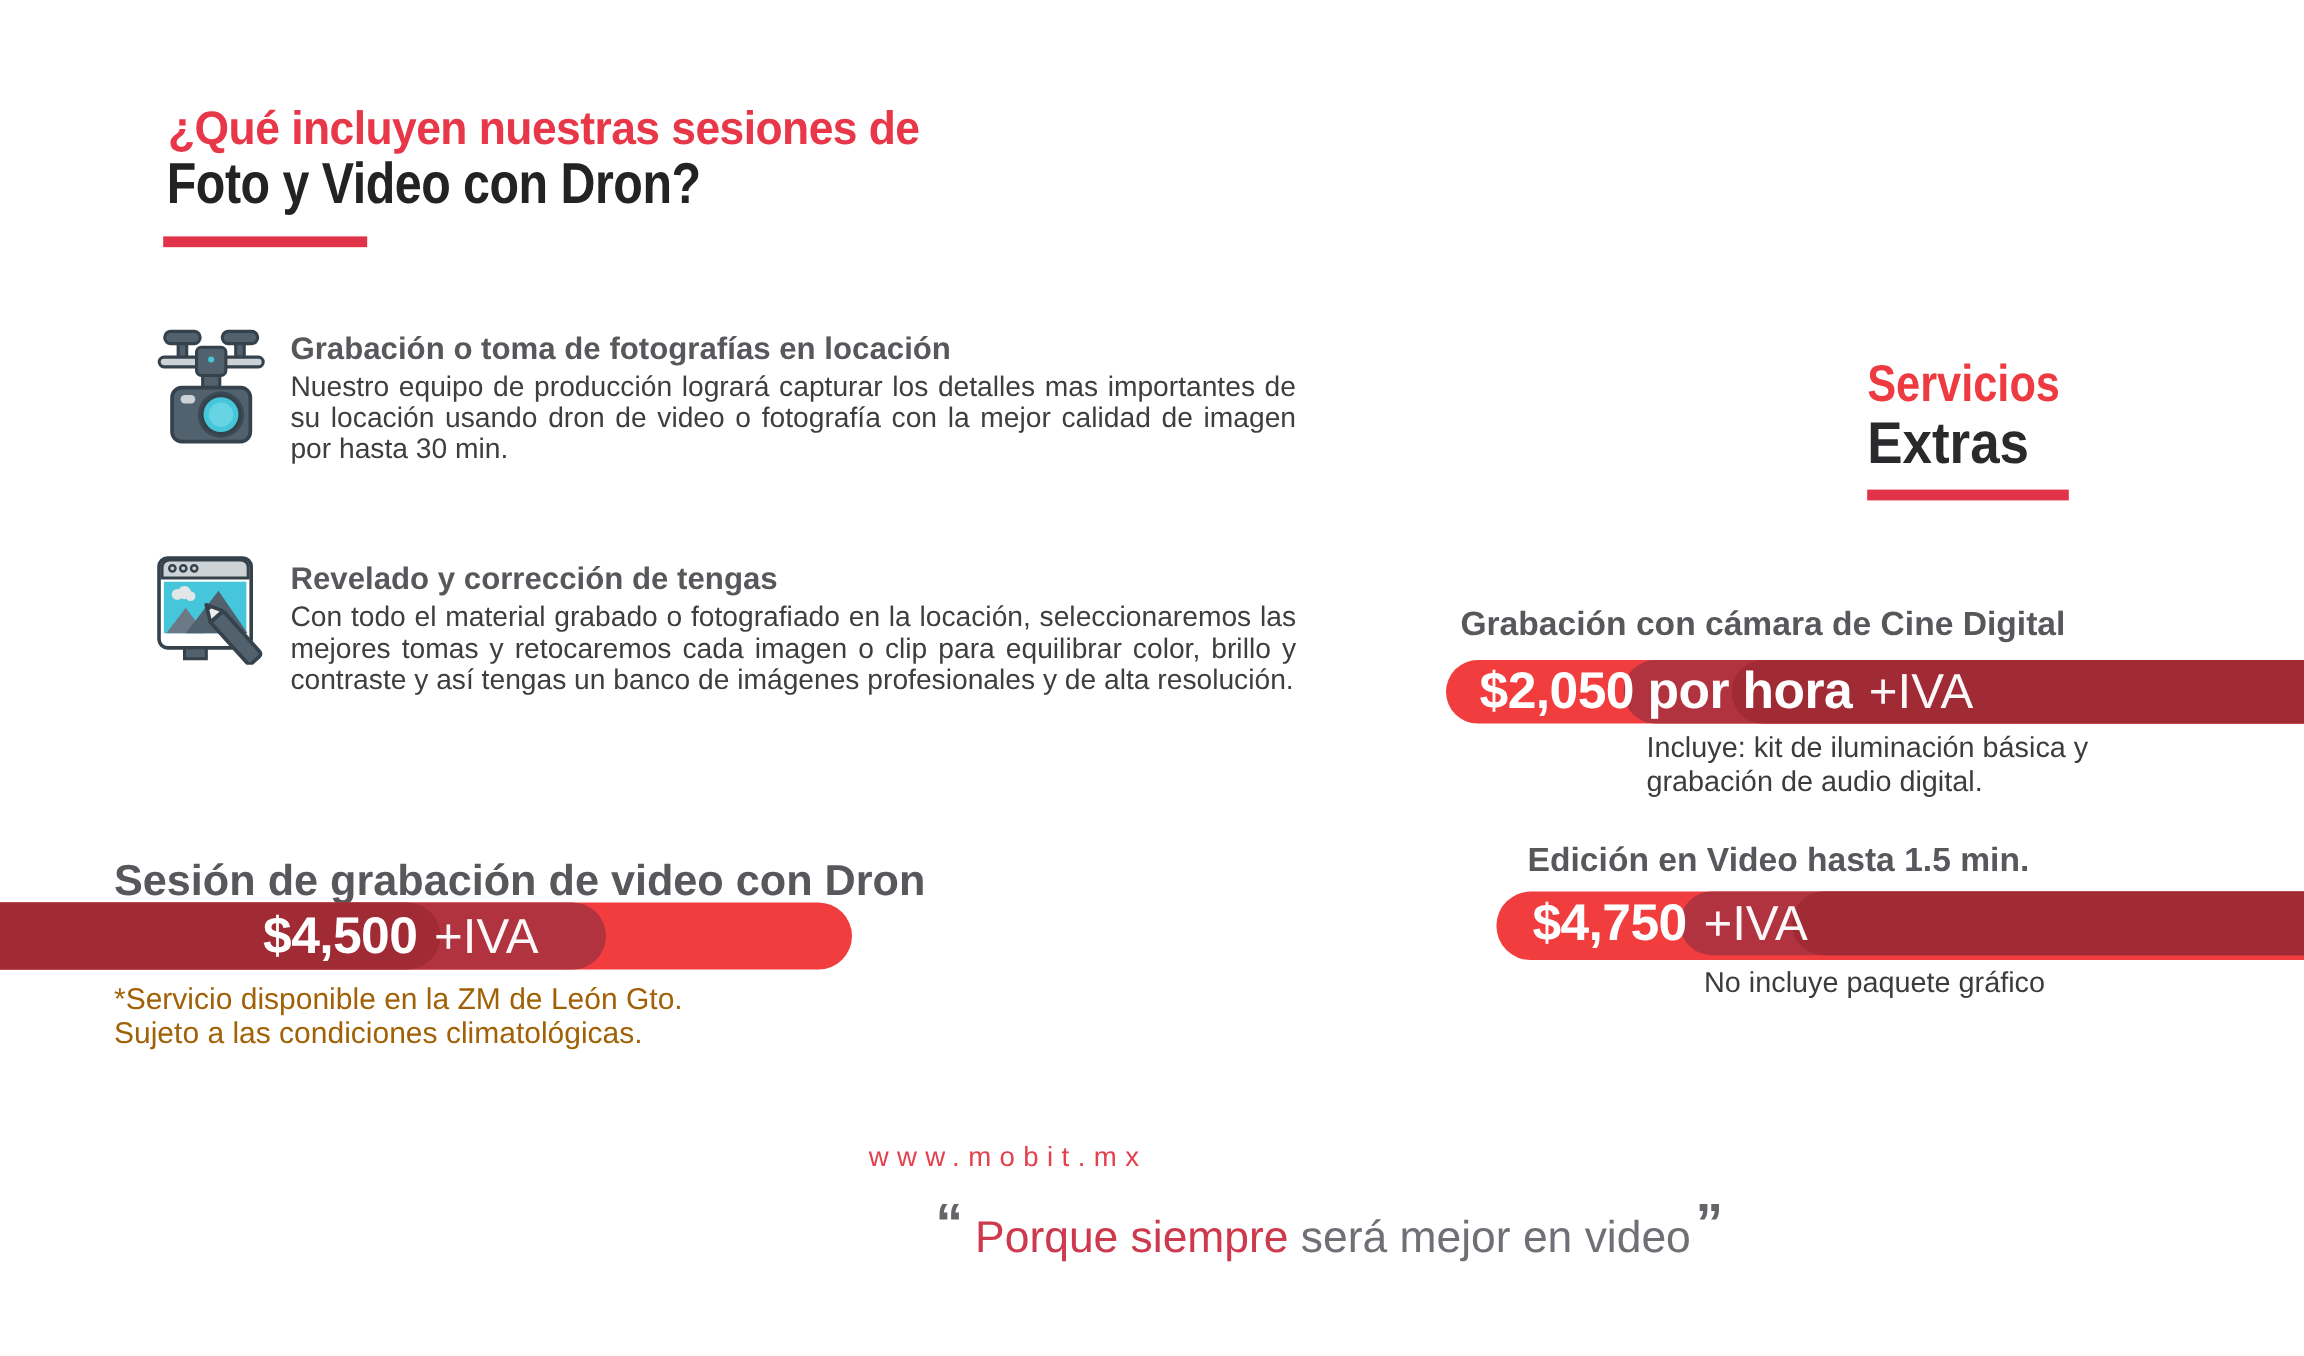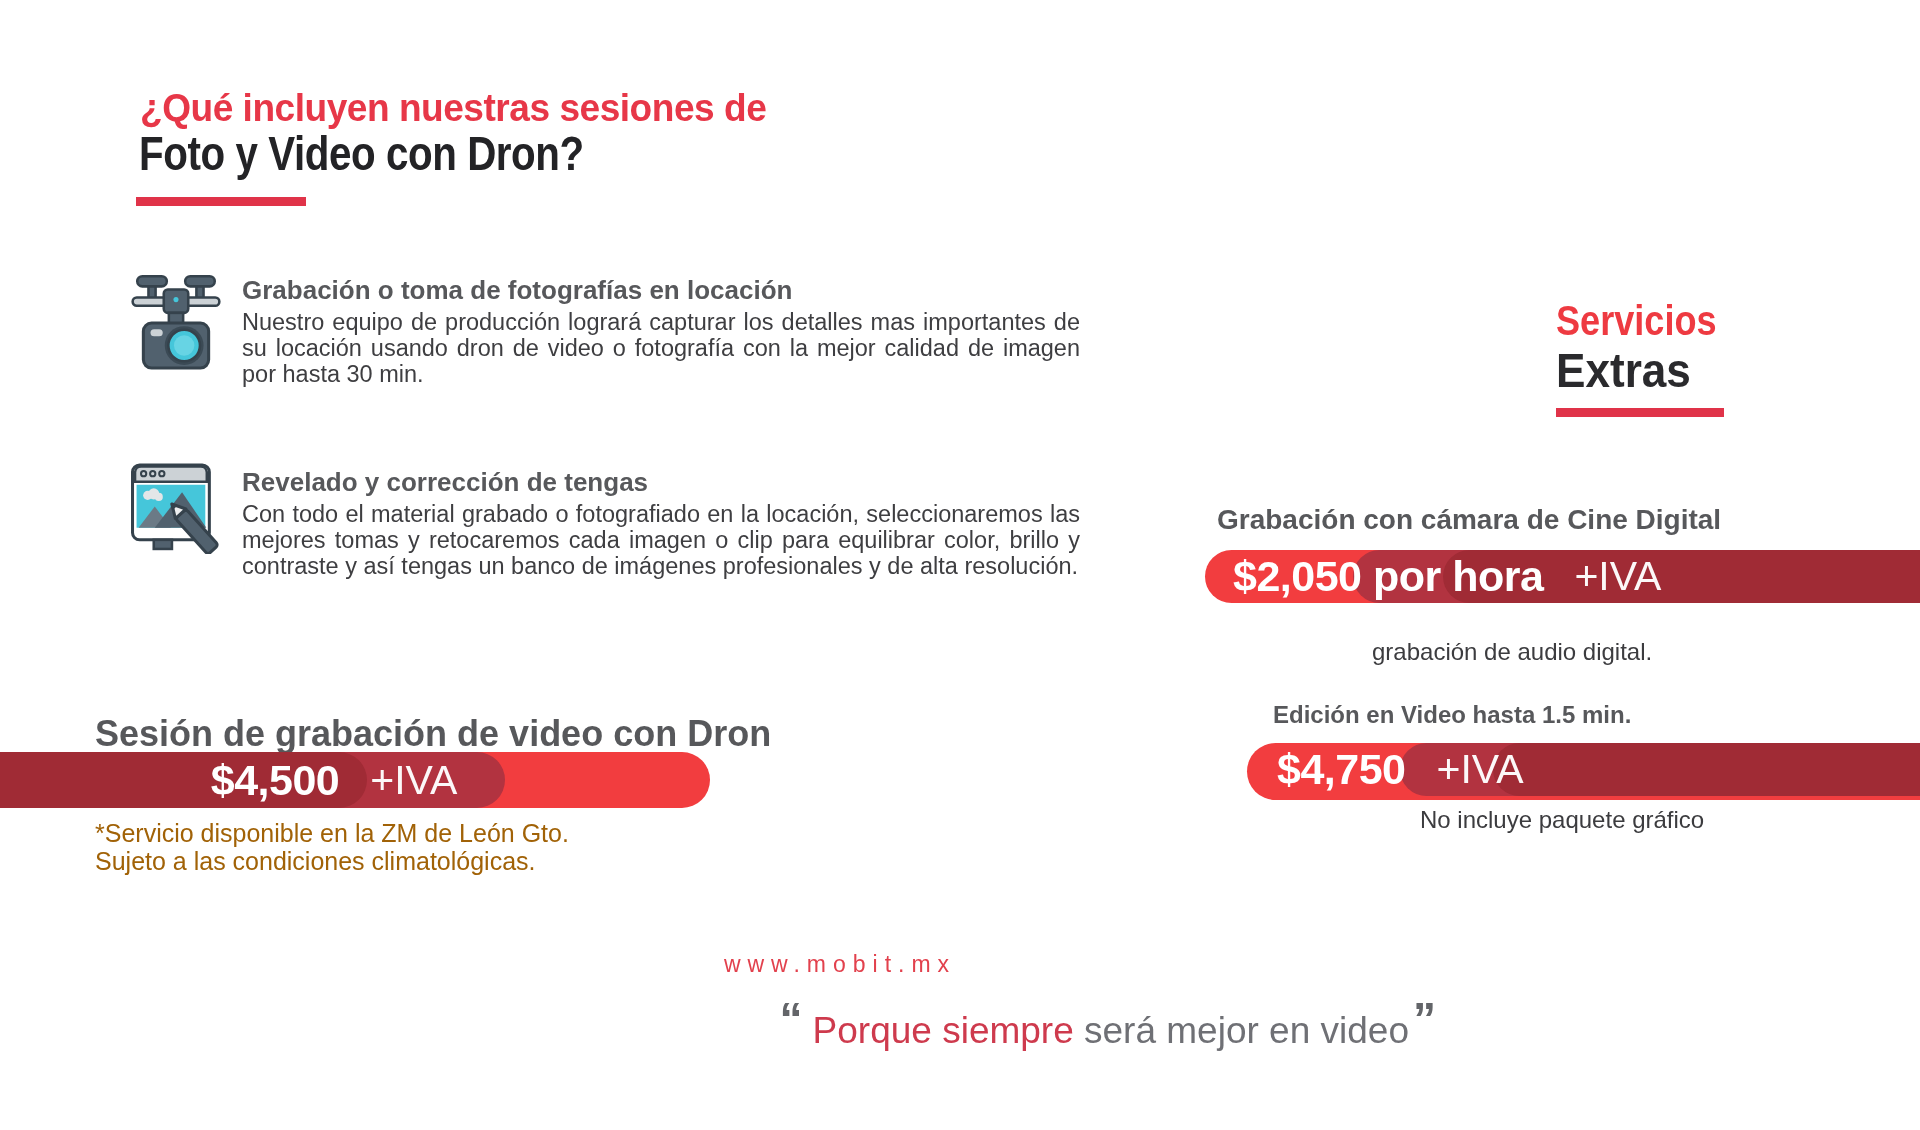--- a/index.html
+++ b/index.html
@@ -35,21 +35,21 @@
   .feat-body {
     width:838px; font-size:23.5px; line-height:26px; color:#3e3e41;
     text-align:justify;
   }
   .feat-body-1 { left:242px; top:309px; }
   .feat-body-2 { left:242px; top:501px; }
 
   
   .pill { position:absolute; }
   .rib-text {
-    display:flex; align-items:center; gap:31px; color:#ffffff; white-space:nowrap;
+    display:flex; align-items:center; gap:14px; color:#ffffff; white-space:nowrap;
   }
   .rib-price { font-size:43px; font-weight:bold; letter-spacing:-0.5px; }
   .rib-tax { font-size:41px; font-weight:400; opacity:.97; }
 
   
   .dron-title { left:95px; top:713px; font-size:36px; font-weight:bold; color:#57585b; white-space:nowrap; }
   .rib-l-bright { left:0; top:752px; width:710px; height:56px; background:#f23d3f; border-radius:0 30px 30px 0; }
   .rib-l-mid    { left:0; top:752px; width:505px; height:56px; background:#b23340; border-radius:0 30px 30px 0; }
   .rib-l-dark   { left:0; top:752px; width:367px; height:56px; background:#a02b35; border-radius:0 30px 30px 0; }
   .rib-l-text   { left:0; top:752px; width:668px; height:56px; justify-content:center; }
@@ -72,21 +72,21 @@
   .cine-title { left:1217px; top:504px; font-size:28px; font-weight:bold; color:#57585b; white-space:nowrap; }
   .rib-c-bright { left:1205px; top:550px; width:715px; height:53px; background:#f23d3f; border-radius:30px 0 0 30px; }
   .rib-c-mid    { left:1353px; top:550px; width:567px; height:53px; background:#b23340; border-radius:30px 0 0 30px; }
   .rib-c-dark   { left:1443px; top:550px; width:477px; height:53px; background:#a02b35; border-radius:30px 0 0 30px; }
   .rib-c-text   { left:1233px; top:550px; height:53px; justify-content:flex-start; }
   .cine-note { left:1372px; font-size:24px; color:#3c3c3f; white-space:nowrap; }
   .cine-note-1 { top:610px; }
   .cine-note-2 { top:638px;text-align:center; }
 
   
-  .edit-title { left:1273px; top:701px; font-size:24px; font-weight:bold; color:#57585b; white-space:nowrap; }
+  .edit-title { left:1273px; top:701px; font-size:28px; font-weight:bold; color:#57585b; white-space:nowrap; }
   .rib-e-bright { left:1247px; top:743px; width:673px; height:57px; background:#f23d3f; border-radius:30px 0 0 30px; }
   .rib-e-mid    { left:1400px; top:743px; width:520px; height:53px; background:#b23340; border-radius:30px 0 0 30px; }
   .rib-e-dark   { left:1493px; top:743px; width:427px; height:53px; background:#a02b35; border-radius:30px 0 0 30px; }
   .rib-e-text   { left:1277px; top:743px; height:53px; justify-content:flex-start;text-align:right; }
   .edit-note { left:1420px; top:806px; font-size:24px; color:#3c3c3f; white-space:nowrap; }
 
   
   .site-url {
     left:540px; top:951px; width:600px; text-align:center;
     font-size:23px; letter-spacing:7px; color:#e2414d; cursor:pointer; white-space:nowrap;
@@ -166,20 +166,21 @@
   <div class="abs extras-underline"></div>
 
   <div class="abs cine-title">Grabación con cámara de Cine Digital</div>
   <div class="pill rib-c-bright"></div>
   <div class="pill rib-c-mid"></div>
   <div class="pill rib-c-dark"></div>
   <div class="abs rib-text rib-c-text">
     <span class="rib-price">$2,050 por hora</span>
     <span class="rib-tax">+IVA</span>
   </div>
+  <div class="abs cine-note cine-note-1">Incluye: kit de iluminación básica y</div>
   <div class="abs cine-note cine-note-2">grabación de audio digital.</div>
 
   <div class="abs edit-title">Edición en Video hasta 1.5 min.</div>
   <div class="pill rib-e-bright"></div>
   <div class="pill rib-e-mid"></div>
   <div class="pill rib-e-dark"></div>
   <div class="abs rib-text rib-e-text">
     <span class="rib-price">$4,750</span>
     <span class="rib-tax">+IVA</span>
   </div>

